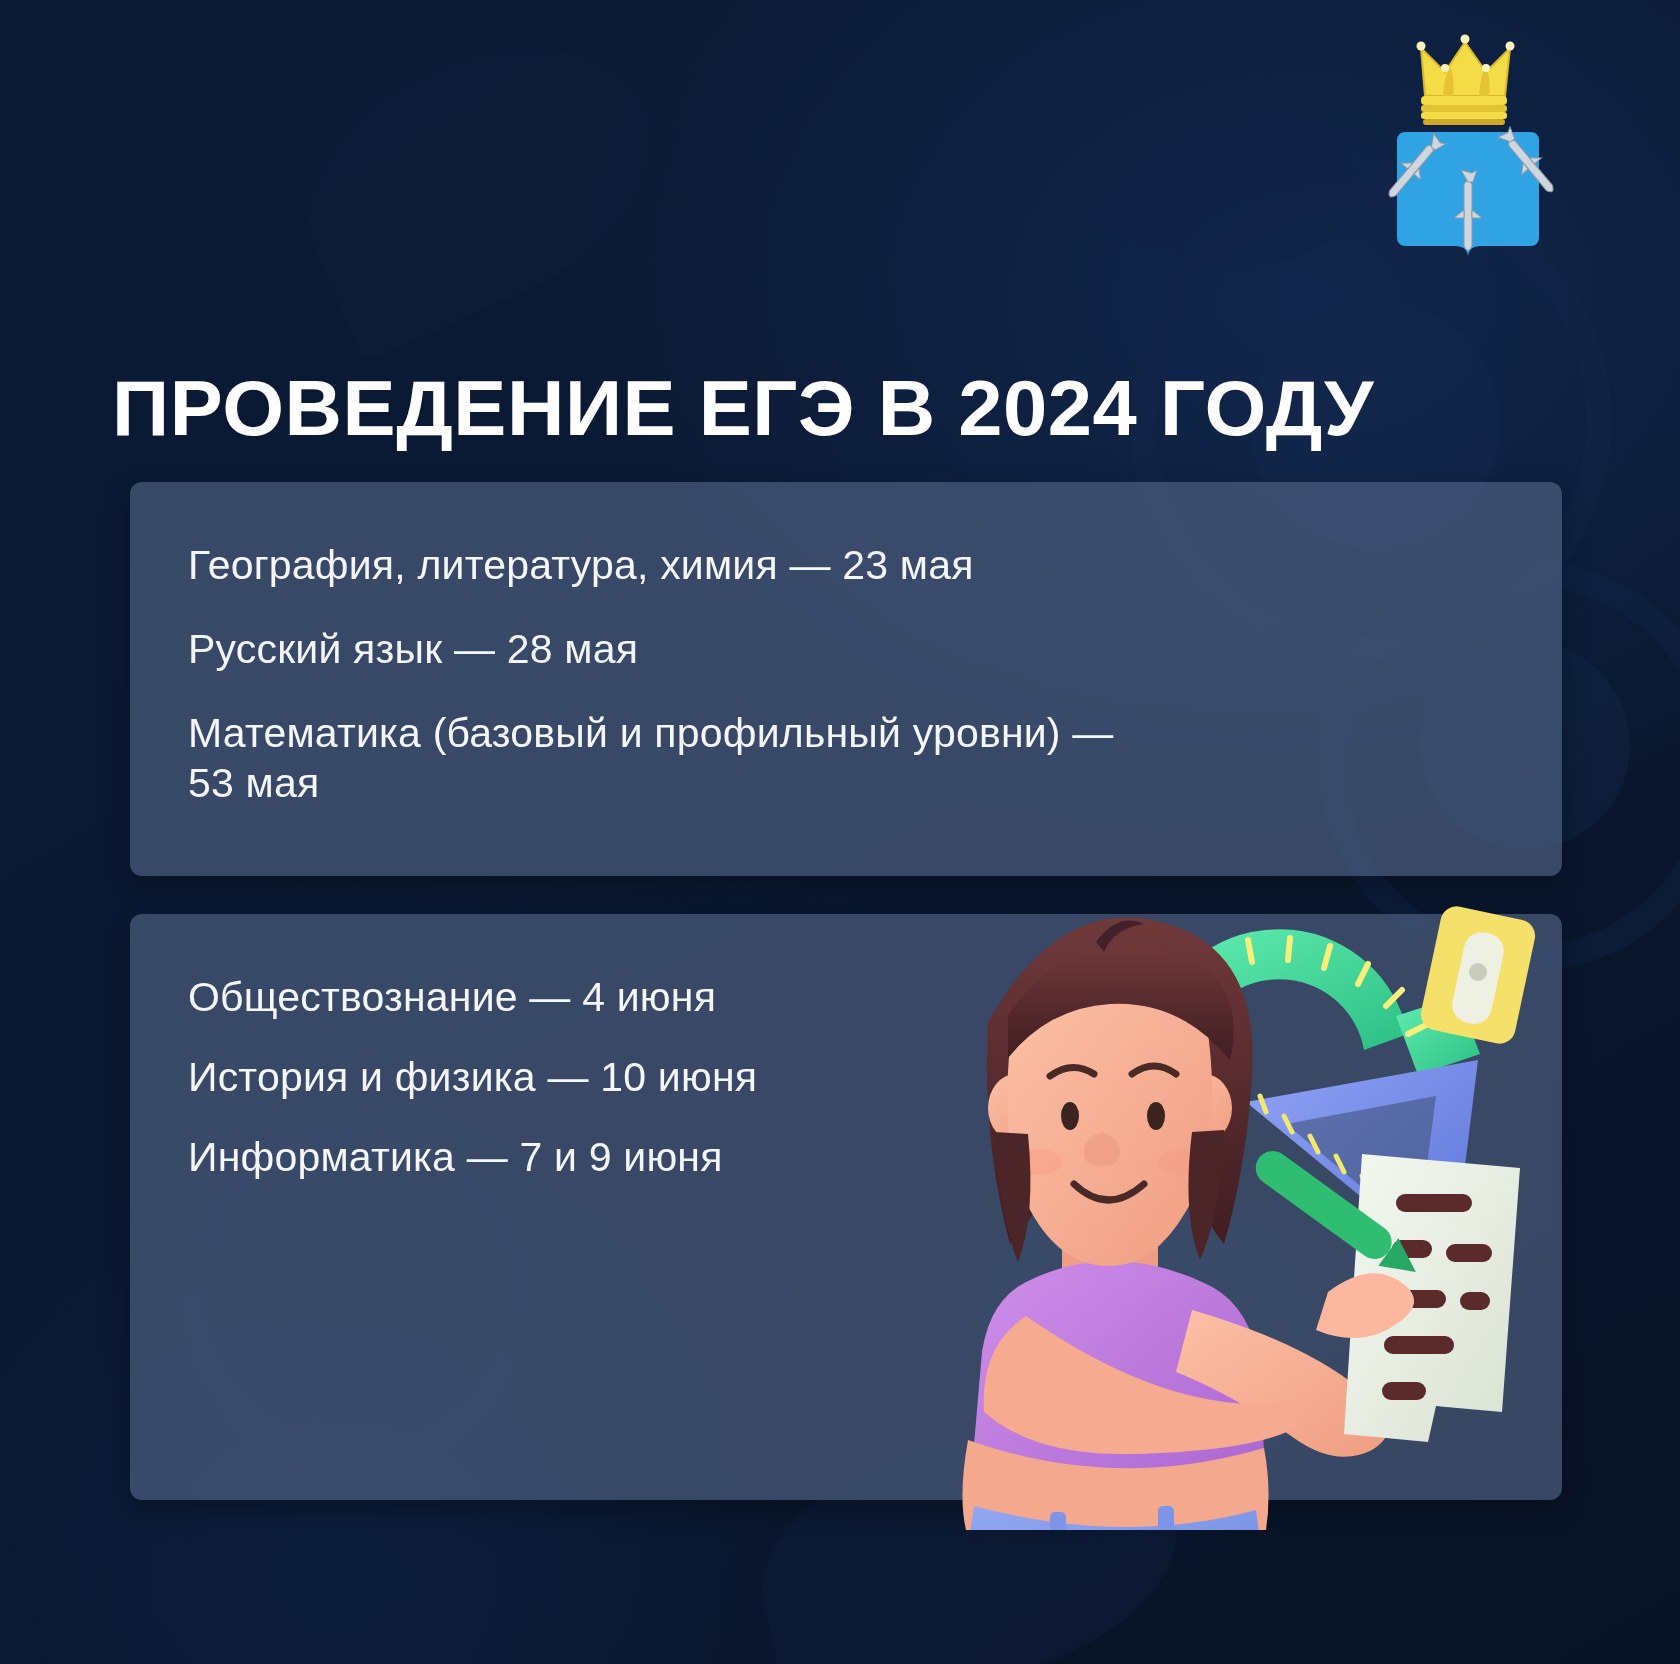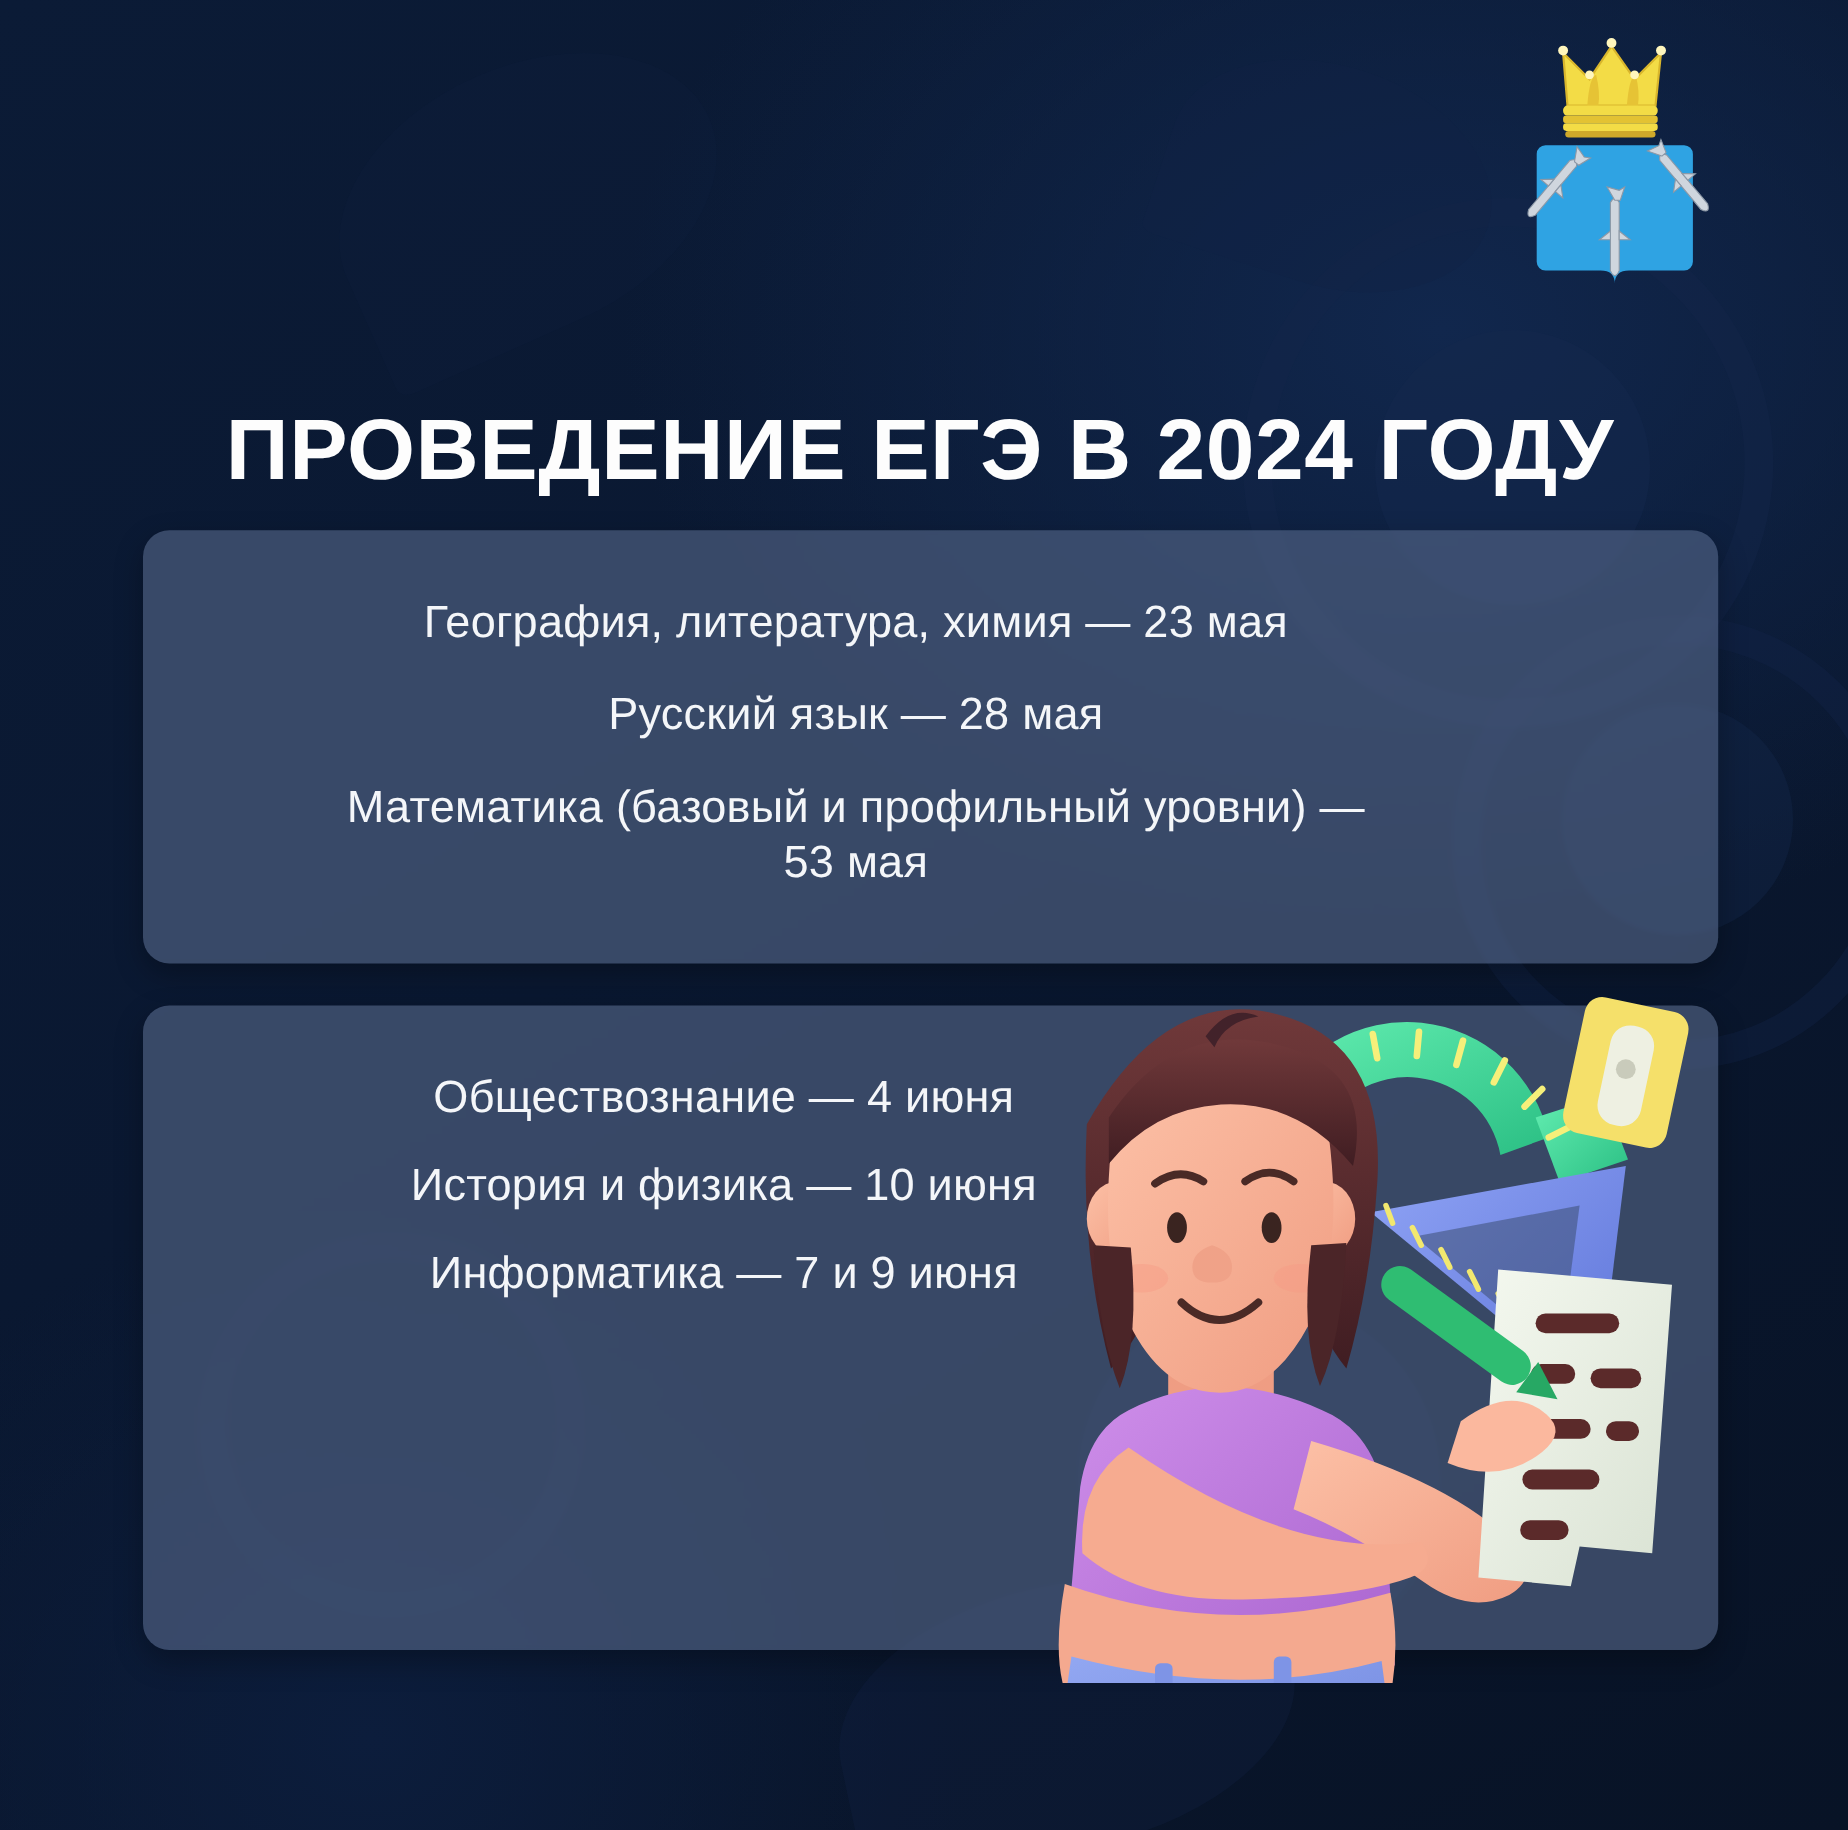--- a/index.html
+++ b/index.html
@@ -9,21 +9,20 @@
     font-family:"Liberation Sans","DejaVu Sans",sans-serif;
     overflow:hidden;
   }
   #poster{
     position:relative;width:1680px;height:1664px;
     background:
       radial-gradient(1200px 900px at 78% 18%, #11274d 0%, rgba(17,39,77,0) 62%),
       radial-gradient(900px 800px at 20% 95%, #0c1d3c 0%, rgba(12,29,60,0) 60%),
       linear-gradient(150deg,#0b1b36 0%,#0a1831 45%,#081326 100%);
     overflow:hidden;
-    text-align:center;
   }
   
   .bgart{position:absolute;inset:0;pointer-events:none;}
   .blob{position:absolute;border-radius:50%;background:#14284c;opacity:.55;}
   .ring{position:absolute;border-radius:50%;border:26px solid #13264a;opacity:.45;}
   .swirl{position:absolute;border-radius:50% 50% 50% 4%;background:#122344;opacity:.5;}
 
   
   #emblem{position:absolute;left:1383px;top:18px;width:190px;height:250px;}
 
@@ -34,21 +33,21 @@
     font-size:78px;font-weight:900;letter-spacing:.5px;
     font-family:"Liberation Sans","DejaVu Sans",sans-serif;
     transform:scaleX(1.02);transform-origin:left center;
     line-height:1.05;white-space:nowrap;
   }
 
   
   .card{
     position:absolute;left:130px;width:1432px;
     background:rgba(86,104,137,.62);
-    border-radius:24px;
+    border-radius:12px;
     box-shadow:0 10px 26px rgba(0,0,0,.28);
     backdrop-filter:blur(2px);
   }
   #card1{top:482px;height:394px;}
   #card2{top:914px;height:586px;}
   .card-inner{padding:58px 60px 0 58px;}
   .row{
     color:#f4f6f9;
     font-size:41px;
     line-height:1.22;

